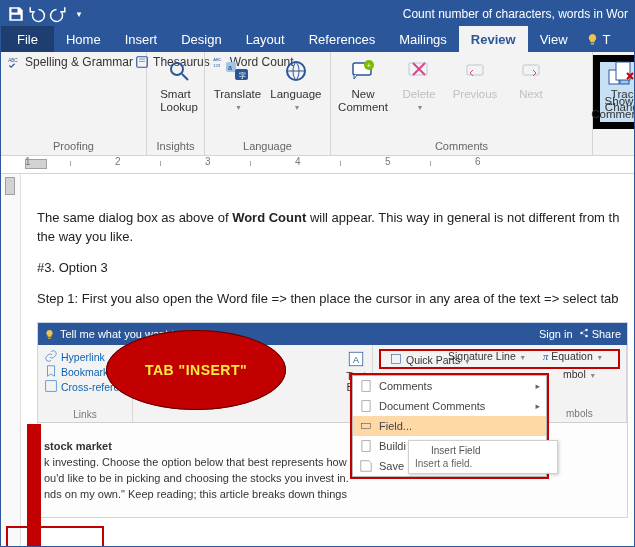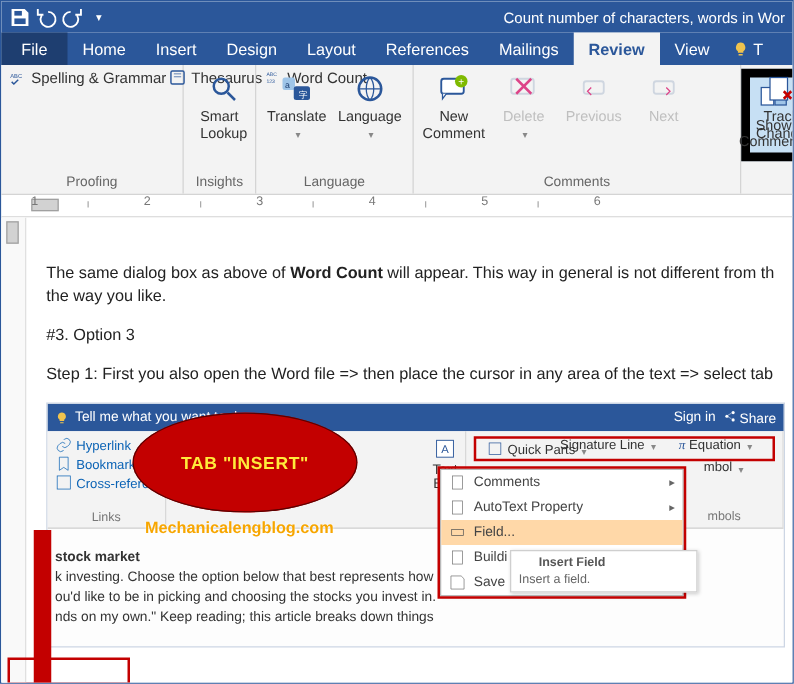--- a/index.html
+++ b/index.html
@@ -67,21 +67,21 @@
   .ebtn .eglyph{height:20px;font-size:16px;display:flex;align-items:center;justify-content:center;color:#2b579a;}
   .redbox{border:2px solid var(--callout-red);}
   
   .dd{position:absolute;left:314px;top:30px;width:195px;background:#fff;border:1px solid #b9b9b9;box-shadow:1px 1px 2px rgba(0,0,0,.15);font-size:11px;}
   .dd .item{display:flex;align-items:center;gap:6px;padding:3px 6px;justify-content:space-between;color:#444;}
   .dd .item .il{display:flex;align-items:center;gap:6px;}
   .dd .sub-arrow{font-size:9px;color:#666;}
   .dd .item.hl{background:#ffd8a8;}
   
   .tt{position:absolute;left:370px;top:117px;width:150px;background:#fff;border:1px solid #cfcfcf;box-shadow:1px 1px 3px rgba(0,0,0,.2);font-size:10px;padding:4px 6px;}
-  .tt .ttitle{font-weight:700;color:#555;margin-bottom:2px;padding-left:16px;}
+  .tt .ttitle{font-weight:400;color:#555;margin-bottom:2px;padding-left:16px;}
   .tt .tdesc{color:#666;}
   
   .callout{position:absolute;left:105px;top:156px;width:180px;height:80px;background:radial-gradient(ellipse at center,var(--callout-red) 0%,var(--callout-red) 70%,var(--callout-border) 100%);border-radius:50%;display:flex;align-items:center;justify-content:center;color:#ffeb3b;font-weight:700;letter-spacing:.5px;font-size:14px;box-shadow:0 0 0 1px #5a0000 inset;}
   .watermark{position:absolute;left:115px;top:240px;font-size:13px;font-weight:700;color:#f7a600;text-shadow:0 0 2px #fff;z-index:5;}
   
   .arrow{position:absolute;left:10px;top:250px;width:46px;height:292px;pointer-events:none;z-index:6;}
   
   .status-hl{position:absolute;left:5px;bottom:0;width:98px;height:22px;border:2px solid var(--callout-red);z-index:7;pointer-events:none;}
   
   .ic{width:14px;height:14px;flex:none;}
@@ -395,21 +395,21 @@
               </svg>
               <span>Comments</span>
             </span>
             <span class="sub-arrow">▸</span>
           </div>
         <div class="item">
             <span class="il">
               <svg class="ic" viewBox="0 0 24 24">
                 <rect x="5" y="3" width="14" height="18" fill="none" stroke="#777"></rect>
               </svg>
-              <span>AutoText Property</span>
+              <span>Document Comments</span>
             </span>
             <span class="sub-arrow">▸</span>
           </div>
         <div class="item hl">
             <span class="il">
               <svg class="ic" viewBox="0 0 24 24">
                 <rect x="4" y="8" width="16" height="8" fill="none" stroke="#555"></rect>
               </svg>
               <span>Field...</span>
             </span>
@@ -443,21 +443,20 @@
       <div>k investing. Choose the option below that best represents how</div>
       <div>ou'd like to be in picking and choosing the stocks you invest in.</div>
       <div>nds on my own." Keep reading; this article breaks down things</div>
     </div>
   </div>
 
   <div class="callout">
     <span>TAB "INSERT"</span>
   </div>
 
-  <div class="watermark">Mechanicalengblog.com</div>
 
   <svg class="arrow" viewBox="0 0 46 292">
     <rect x="16" y="0" width="14" height="252" fill="var(--callout-red)"></rect>
     <polygon points="4,250 42,250 23,290" fill="var(--callout-red)"></polygon>
   </svg>
 
   <div class="status-hl"></div>
 </div>
 
 </body></html>

